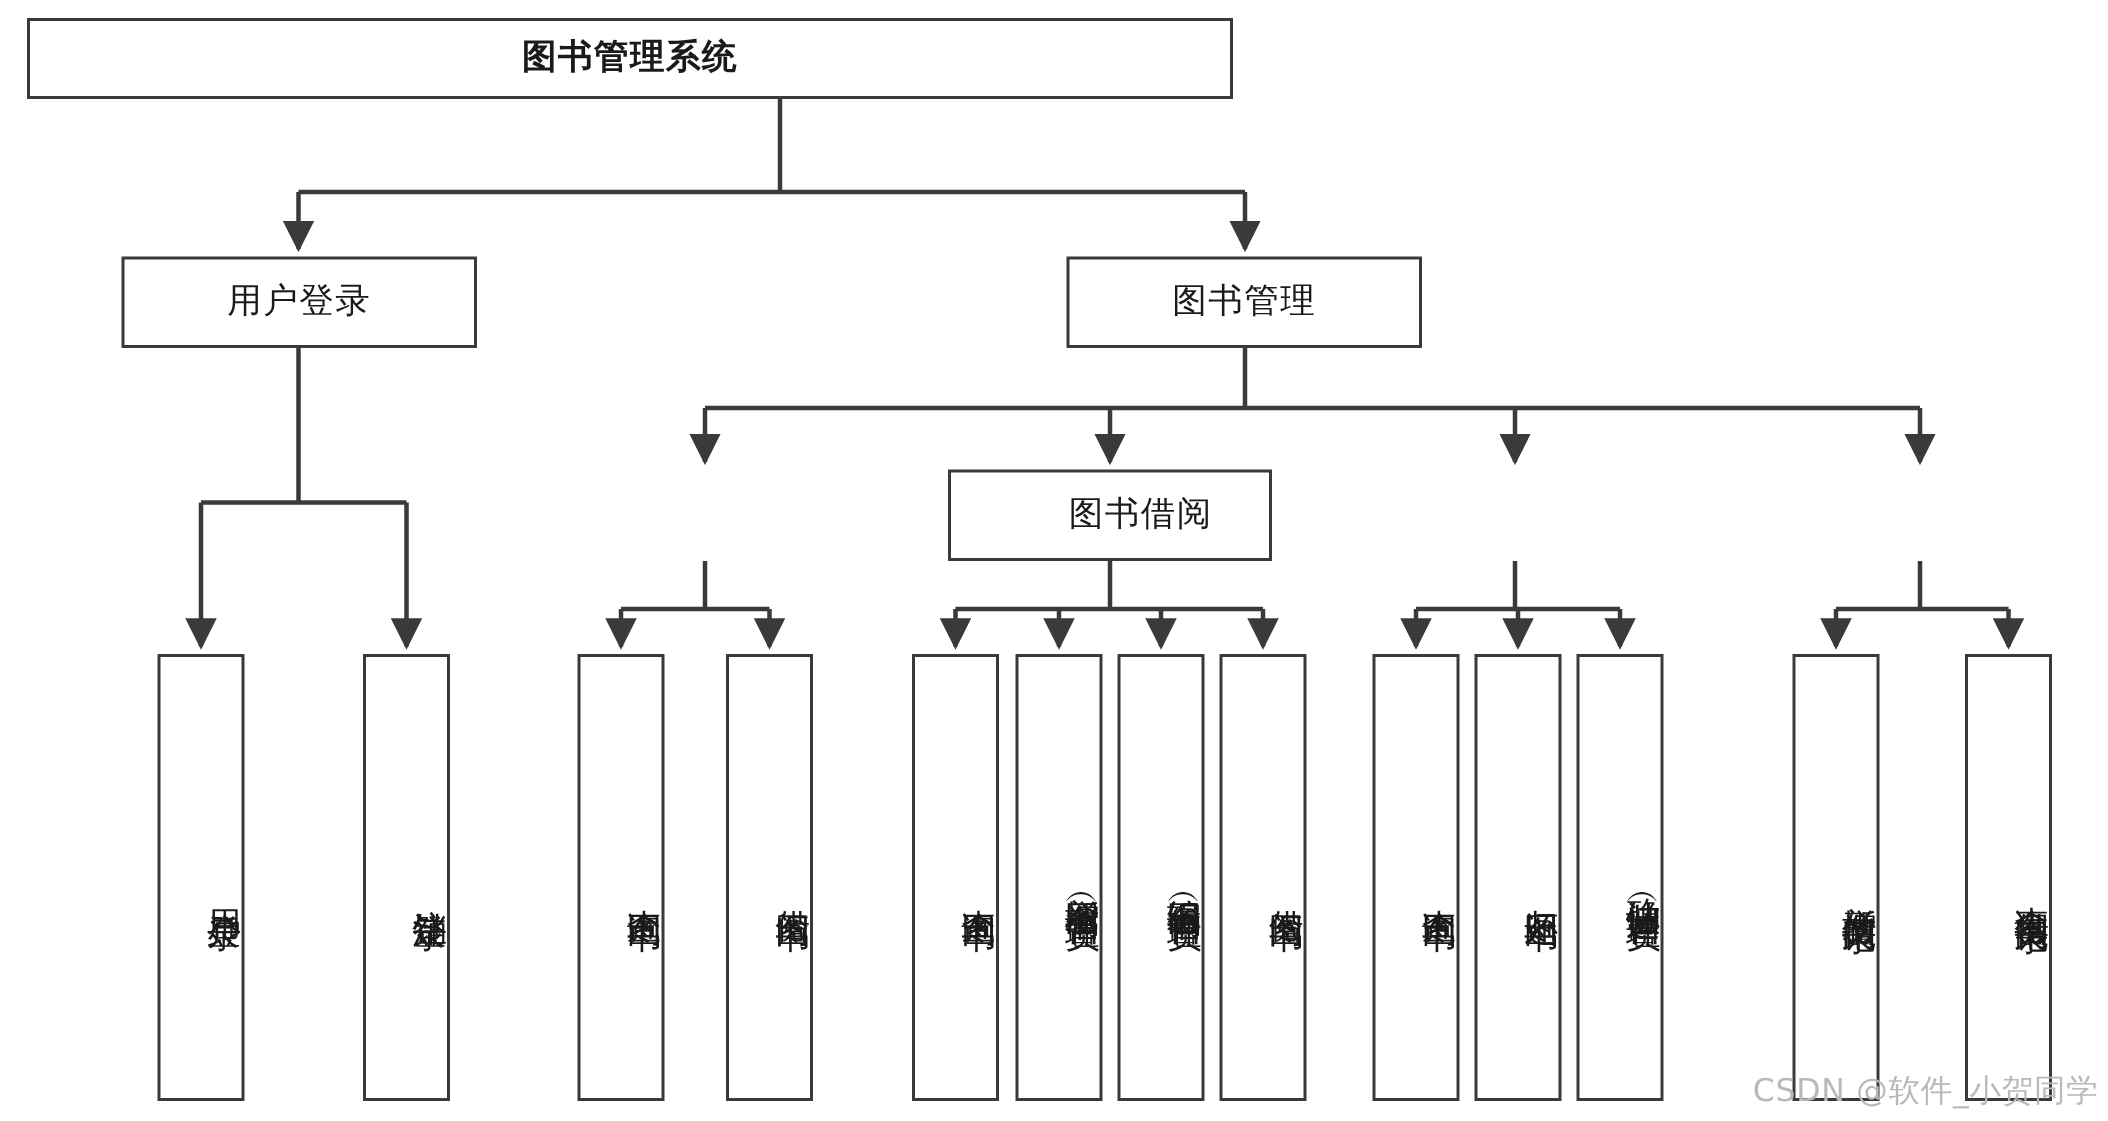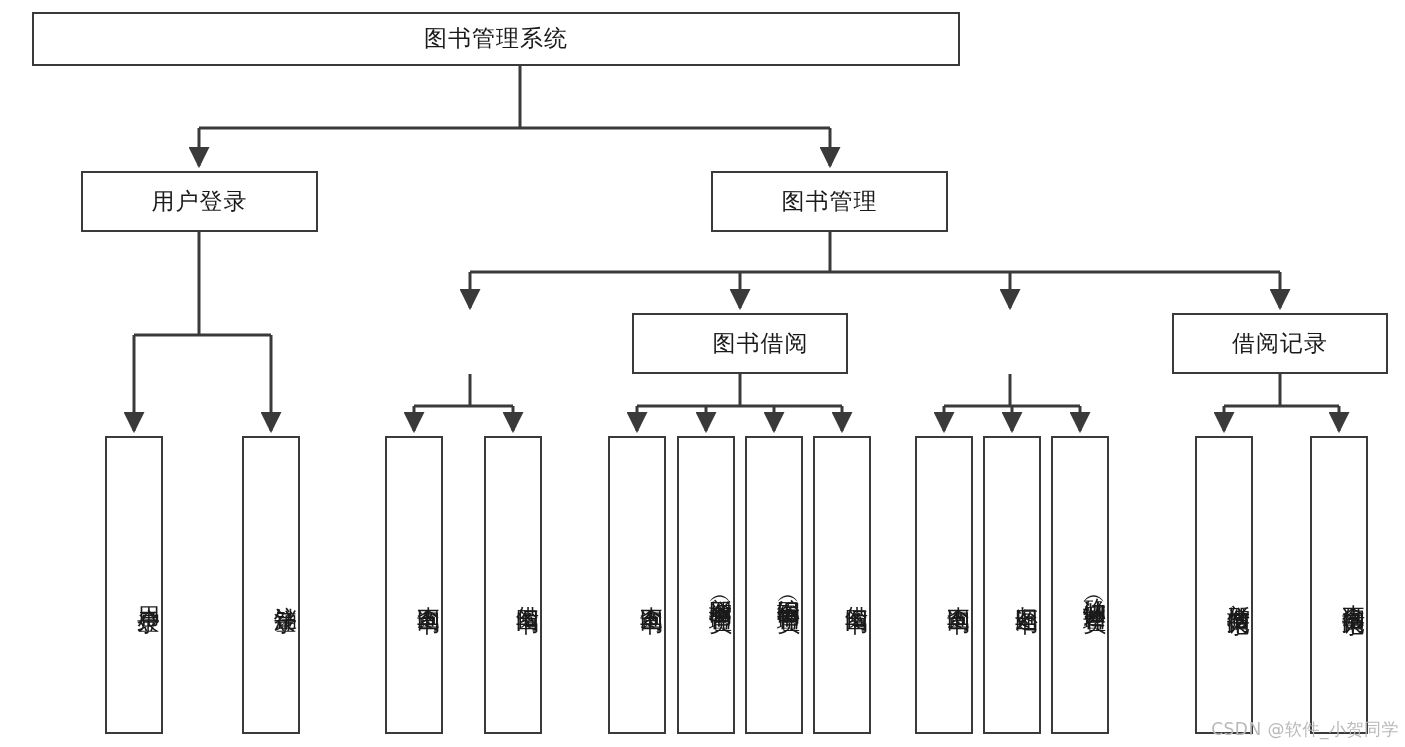--- a/index.html
+++ b/index.html
@@ -55,21 +55,21 @@
   .node-v.tall-text {
     padding-top: 8px;
   }
   .node-label {
     display: block;
   }
   #watermark {
     position: absolute;
     right: 6px;
     bottom: 6px;
-    font-size: 17px;
+    font-size: 21px;
     color: #b9b9b9;
     letter-spacing: 0.5px;
     white-space: nowrap;
     pointer-events: none;
   }
 </style>
 </head>
 <body>
 
 <div id="diagram-root">
@@ -117,36 +117,33 @@
       <path d="M 1012 406 L 1012 431" marker-end="url(#arrow)"></path>
       <path d="M 1080 406 L 1080 431" marker-end="url(#arrow)"></path>
 
       <path d="M 1280 374 L 1280 406"></path>
       <path d="M 1224 406 L 1339 406"></path>
       <path d="M 1224 406 L 1224 431" marker-end="url(#arrow)"></path>
       <path d="M 1339 406 L 1339 431" marker-end="url(#arrow)"></path>
     </g>
   </svg>
 
-  <div class="node node-h" style="left:32px; top:12px; width:928px; height:54px;">
+  <div class="node node-h" style="left:18px; top:12px; width:804px; height:54px;font-weight:bold;">
     <span class="node-label">图书管理系统</span>
   </div>
 
   <div class="node node-h" style="left:81px; top:171px; width:237px; height:61px;">
     <span class="node-label">用户登录</span>
   </div>
   <div class="node node-h" style="left:711px; top:171px; width:237px; height:61px;">
     <span class="node-label">图书管理</span>
   </div>
 
   <div class="node node-h" style="left:632px; top:313px; width:216px; height:61px;padding-left:41px;">
     <span class="node-label">图书借阅</span>
-  </div>
-  <div class="node node-h" style="left:1172px; top:313px; width:216px; height:61px;">
-    <span class="node-label">借阅记录</span>
   </div>
 
   <div class="node node-v" style="left:105px; top:436px; width:58px; height:298px;">
     <span class="node-label">用户登录</span>
   </div>
   <div class="node node-v" style="left:242px; top:436px; width:58px; height:298px;">
     <span class="node-label">注销登录</span>
   </div>
 
   <div class="node node-v" style="left:385px; top:436px; width:58px; height:298px;">

